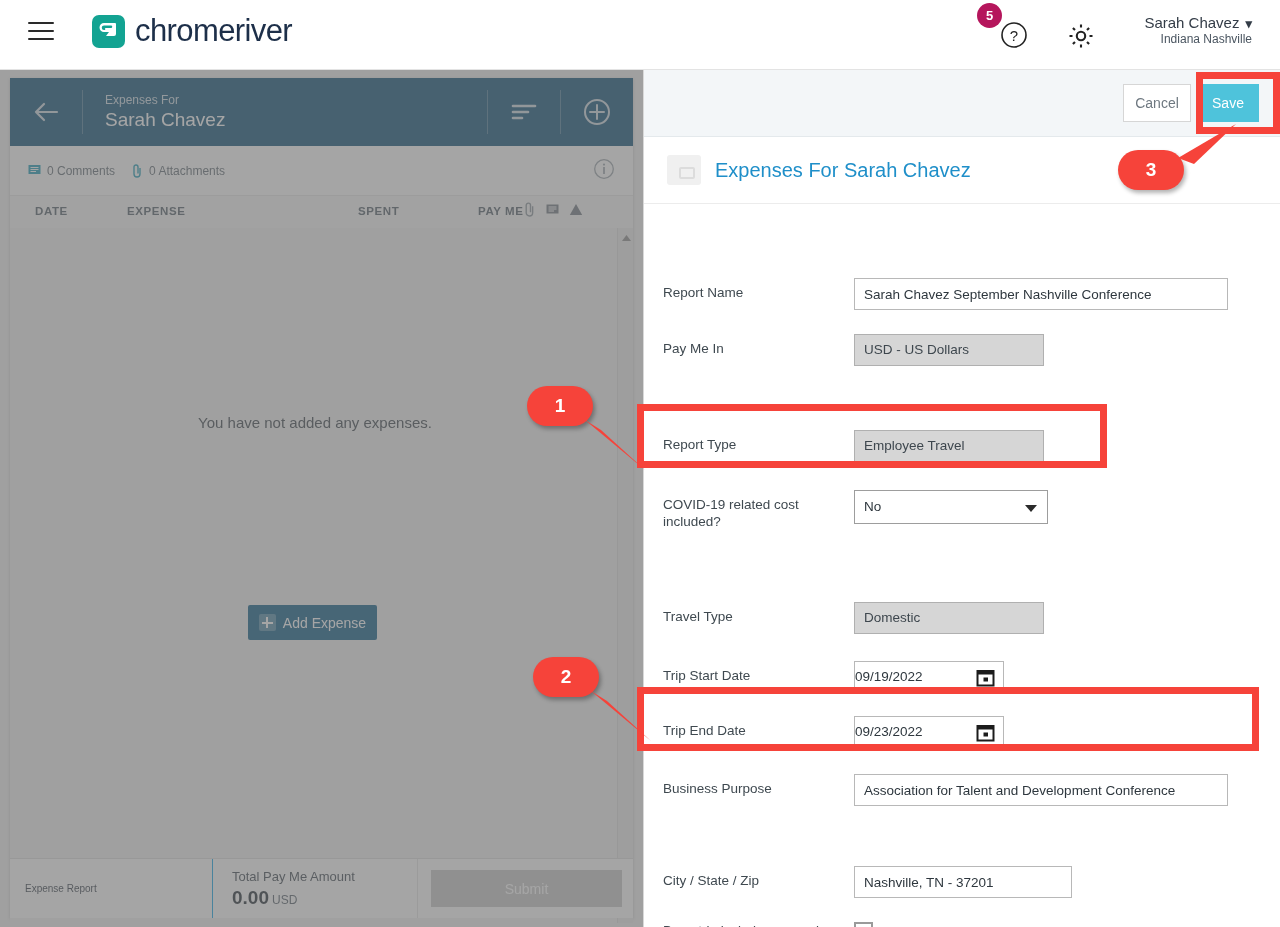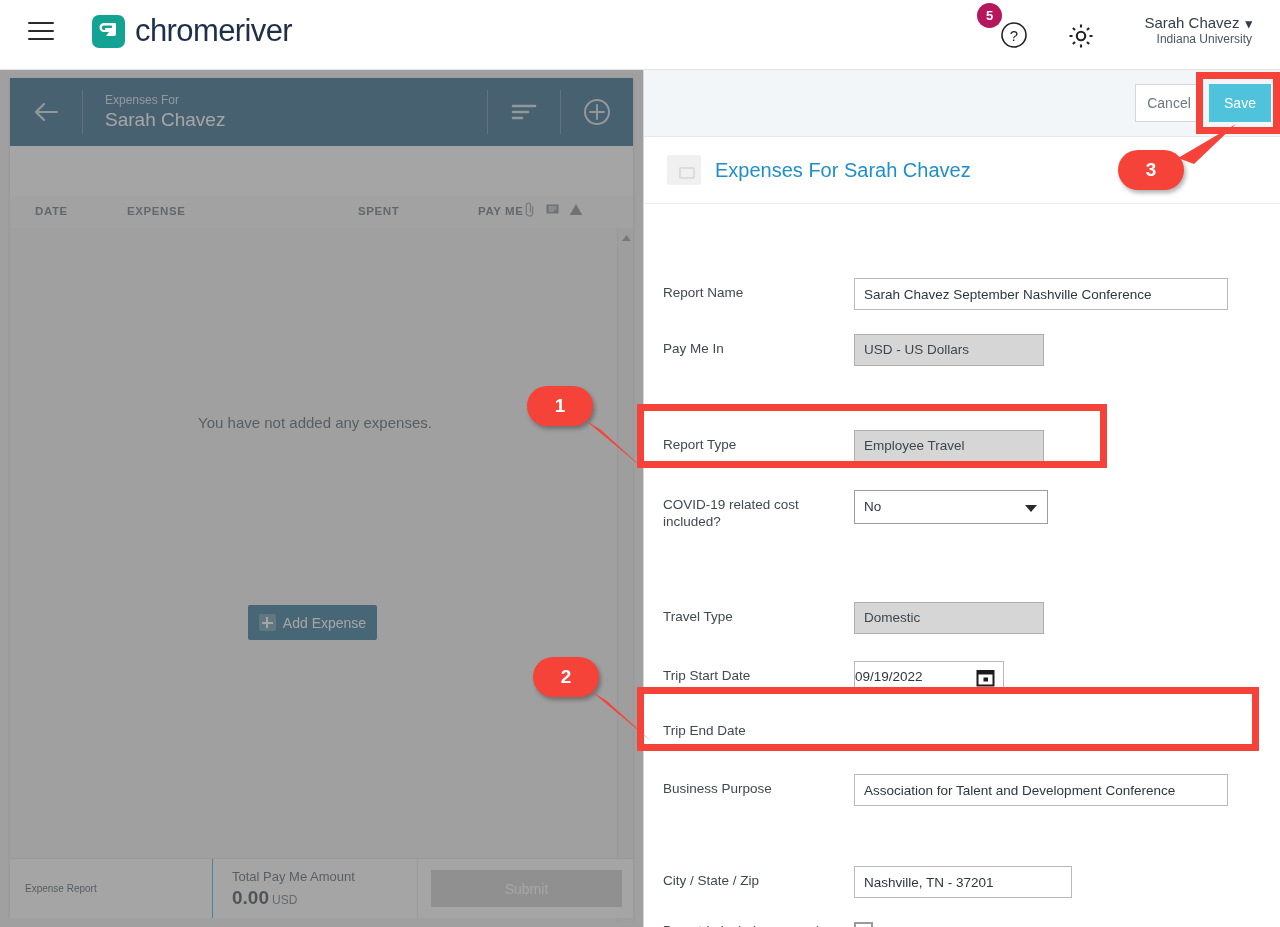--- a/index.html
+++ b/index.html
@@ -227,21 +227,21 @@
     width: 637px; height: 857px;
     background: #ffffff;
     border-left: 1px solid #d8d8d8;
     overflow: hidden;
   }
   .rp-actionbar {
     position: absolute; left: 0; top: 0;
     width: 637px; height: 67px;
     background: #f3f6f8;
     display: flex; align-items: center; justify-content: flex-end;
-    padding-right: 10px;
+    padding-right: 22px;
     border-bottom: 1px solid #e4e9ec;
   }
   .cancel-btn {
     width: 68px; height: 38px;
     background: #ffffff; border: 1px solid #d6d6d6;
     color: #6e7880; font-size: 14px;
     font-family: "Liberation Sans", sans-serif;
     cursor: pointer;
   }
   .save-btn {
@@ -390,21 +390,21 @@
           <path d="M17 5.5 v3 M17 25.5 v3 M5.5 17 h3 M25.5 17 h3
                    M8.9 8.9 l2.1 2.1 M23 23 l2.1 2.1 M25.1 8.9 l-2.1 2.1 M11 23 l-2.1 2.1"></path>
         </g>
       </svg>
     </div>
 
     <div class="user-block">
       <div class="user-name">
         <span>Sarah Chavez</span><span class="user-caret">▾</span>
       </div>
-      <div class="user-org">Indiana University</div>
+      <div class="user-org">Indiana Nashville</div>
     </div>
   </div>
 
   <div class="left-panel">
 
     <div class="lp-card">
 
       <div class="lp-header">
         <div class="lp-back">
           <svg width="28" height="22" viewBox="0 0 28 22">
@@ -428,20 +428,44 @@
         </div>
         <div class="lp-div"></div>
         <div class="lp-icon-btn">
           <svg width="30" height="30" viewBox="0 0 30 30">
             <circle cx="15" cy="15" r="12" fill="none" stroke="#cdd9e2" stroke-width="2"></circle>
             <path d="M15 8 V22 M8 15 H22" stroke="#cdd9e2" stroke-width="2" stroke-linecap="round"></path>
           </svg>
         </div>
       </div>
 
+      <div class="lp-meta">
+        <div class="meta-item">
+          <svg width="13" height="13" viewBox="0 0 13 13">
+            <rect x="0.5" y="1" width="12" height="9" fill="#1c9ab5"></rect>
+            <g stroke="#fff" stroke-width="1">
+                <path d="M2.5 3.5H10.5M2.5 5.5H10.5M2.5 7.5H8"></path>
+              </g>
+          </svg>
+          <span>0 Comments</span>
+        </div>
+        <div class="meta-item">
+          <svg width="10" height="14" viewBox="0 0 10 14">
+            <path d="M7 4 V10 A3 3 0 0 1 1 10 V3 A2 2 0 0 1 5 3 V9.5" fill="none" stroke="#1c9ab5" stroke-width="1.4"></path>
+          </svg>
+          <span>0 Attachments</span>
+        </div>
+        <div class="info-circle">
+          <svg width="22" height="22" viewBox="0 0 22 22">
+            <circle cx="11" cy="11" r="9.3" fill="none" stroke="#9aa3aa" stroke-width="1.3"></circle>
+            <circle cx="11" cy="6.6" r="1.1" fill="#9aa3aa"></circle>
+            <rect x="10.1" y="9" width="1.8" height="7" fill="#9aa3aa"></rect>
+          </svg>
+        </div>
+      </div>
 
       <div class="lp-colhead">
         <div class="ch-date">DATE</div>
         <div class="ch-expense">EXPENSE</div>
         <div class="ch-spent">SPENT</div>
         <div class="ch-payme">PAY ME</div>
         <div class="ch-icons">
           <svg width="11" height="15" viewBox="0 0 10 14">
             <path d="M7 4 V10 A3 3 0 0 1 1 10 V3 A2 2 0 0 1 5 3 V9.5" fill="none" stroke="#8a949c" stroke-width="1.3"></path>
           </svg>
@@ -557,20 +581,32 @@
                 <rect x="1.5" y="3" width="16" height="3.5" fill="#1c1c1c"></rect>
                 <rect x="7.5" y="9.5" width="4.5" height="4" fill="#1c1c1c"></rect>
               </svg>
             </span>
           </div>
         </div>
       </div>
 
       <div class="frow" style="top:512px;">
         <div class="flabel">Trip End Date</div>
+        <div class="fctrl">
+          <div class="date-box">
+            <span>09/23/2022</span>
+            <span class="cal-icon">
+              <svg width="19" height="19" viewBox="0 0 19 19">
+                <rect x="1.5" y="3" width="16" height="14.5" fill="none" stroke="#1c1c1c" stroke-width="2"></rect>
+                <rect x="1.5" y="3" width="16" height="3.5" fill="#1c1c1c"></rect>
+                <rect x="7.5" y="9.5" width="4.5" height="4" fill="#1c1c1c"></rect>
+              </svg>
+            </span>
+          </div>
+        </div>
       </div>
 
       <div class="frow" style="top:570px;">
         <div class="flabel">Business Purpose</div>
         <div class="fctrl">
           <input class="input-box w-purpose" type="text" value="Association for Talent and Development Conference" style="">
         </div>
       </div>
 
       <div class="frow" style="top:662px;">

